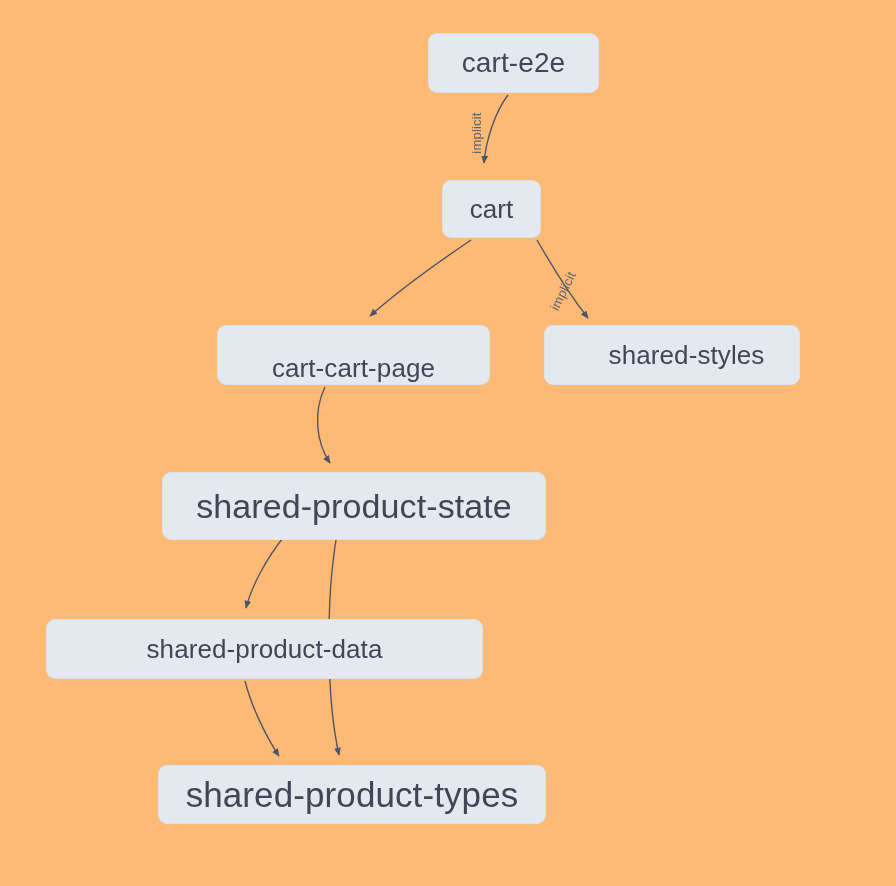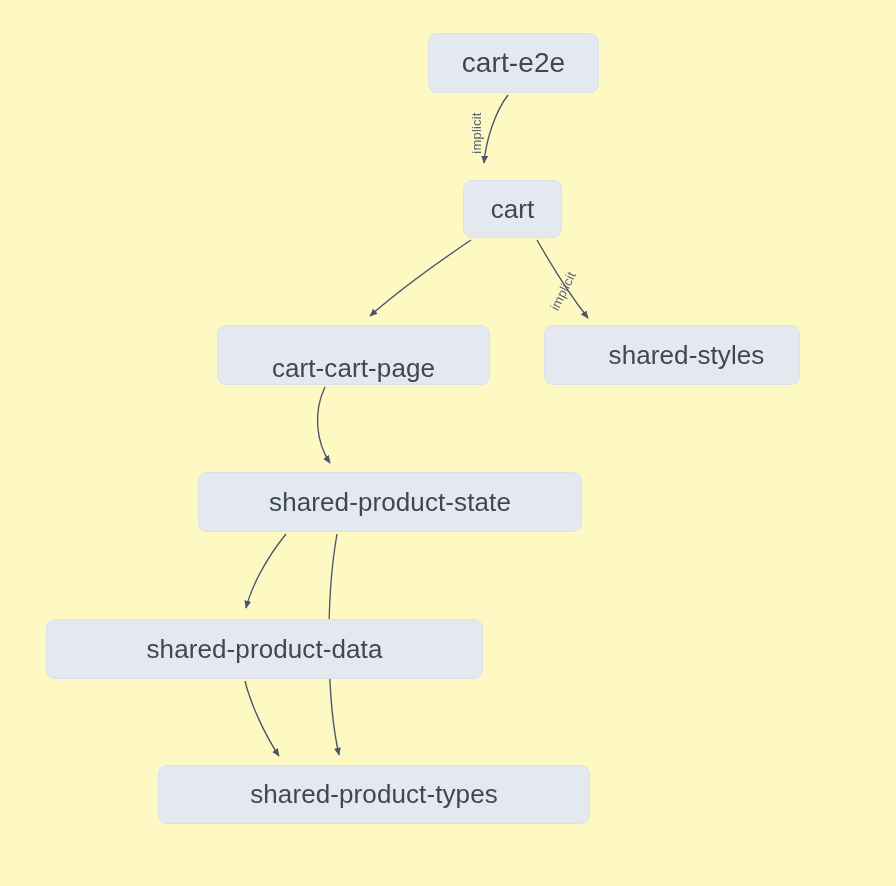--- a/index.html
+++ b/index.html
@@ -4,21 +4,21 @@
 <style>
   html, body {
     margin: 0;
     padding: 0;
     background: #ffffff;
   }
   #canvas {
     position: relative;
     width: 896px;
     height: 886px;
-    background: #fef9c3;
+    background: #fdba74;
     font-family: "Liberation Sans", sans-serif;
     overflow: hidden;
   }
   #edge-layer {
     position: absolute;
     left: 0;
     top: 0;
     width: 896px;
     height: 886px;
   }
@@ -68,41 +68,41 @@
       <path d="M 286,534 C 265,560 251,588 246,608"></path>
       <path d="M 337,534 C 325,602 327,702 339,755"></path>
       <path d="M 245,681 C 251,705 265,735 279,756"></path>
     </g>
   </svg>
 
   <div class="node" style="left:428px; top:33px; width:171px; height:60px; font-size:28px;">
     <span>cart-e2e</span>
   </div>
 
-  <div class="node" style="left:463px; top:180px; width:99px; height:58px; font-size:26px;">
+  <div class="node" style="left:442px; top:180px; width:99px; height:58px; font-size:26px;">
     <span>cart</span>
   </div>
 
   <div class="node" style="left:217px; top:325px; width:273px; height:60px; font-size:26px;align-items:flex-end;">
     <span>cart-cart-page</span>
   </div>
 
   <div class="node" style="left:544px; top:325px; width:256px; height:60px; font-size:26px;padding-left:29px;">
     <span>shared-styles</span>
   </div>
 
-  <div class="node" style="left:162px; top:472px; width:384px; height:60px; font-size:26px;margin-left:36px;">
+  <div class="node" style="left:162px; top:472px; width:384px; height:68px; font-size:34px;">
     <span>shared-product-state</span>
   </div>
 
   <div class="node" style="left:46px; top:619px; width:437px; height:60px; font-size:26px;">
     <span>shared-product-data</span>
   </div>
 
-  <div class="node" style="left:158px; top:765px; width:432px; height:59px; font-size:26px;align-items:center;">
+  <div class="node" style="left:158px; top:765px; width:388px; height:59px; font-size:35px;align-items:center;">
     <span>shared-product-types</span>
   </div>
 
   <div class="edge-label" style="left:476px; top:133px; transform:translate(-50%,-50%) rotate(-90deg);">
     <span>implicit</span>
   </div>
 
   <div class="edge-label" style="left:563px; top:291px; transform:translate(-50%,-50%) rotate(-64deg);">
     <span>implicit</span>
   </div>

